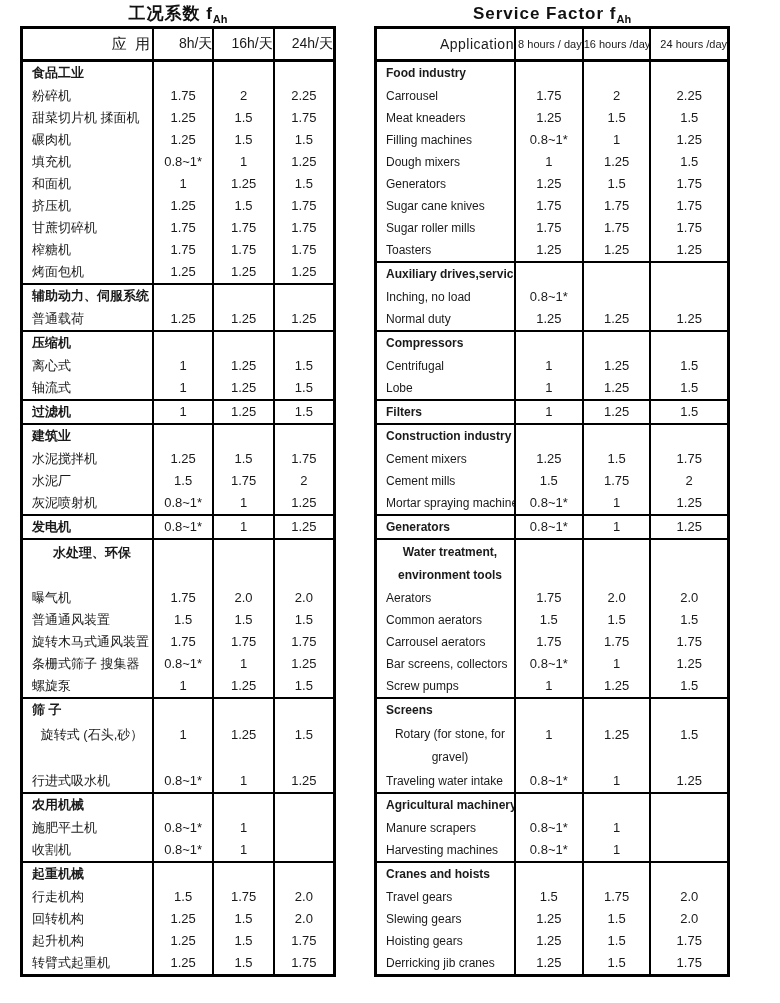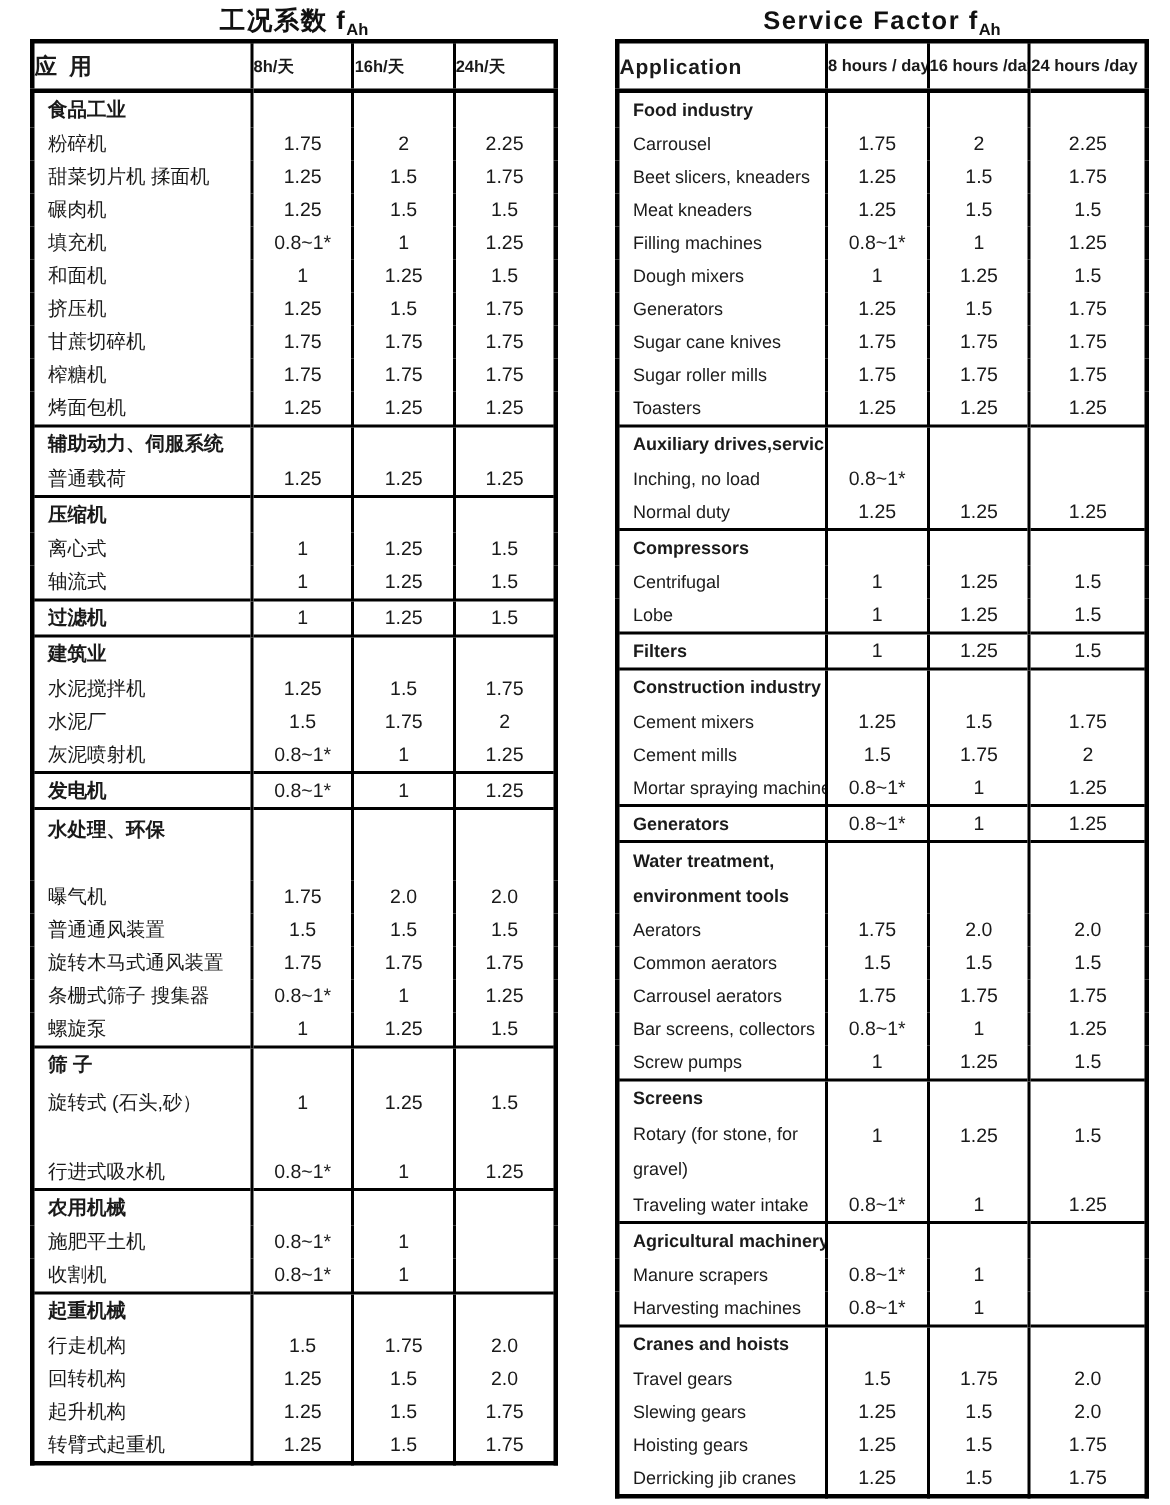--- a/index.html
+++ b/index.html
@@ -10,21 +10,21 @@
     color: #1a1a1a;
     font-family: "Liberation Sans", "DejaVu Sans", sans-serif;
     overflow: hidden;
   }
   .page {
     display: flex;
     padding: 2px 14px 0 20px;
     gap: 38px;
   }
   .panel { flex: 0 0 auto; }
-  .panel.left  { width: 352px; }
+  .panel.left  { width: 316px; }
   .panel.right { width: 356px; }
   .table-title {
     text-align: center;
     font-weight: bold;
     font-size: 17px;
     height: 24px;
     line-height: 24px;
     letter-spacing: 1px;
     color: #111;
   }
@@ -40,35 +40,35 @@
   }
   th, td {
     padding: 0;
     overflow: hidden;
     white-space: nowrap;
   }
   th + th, td + td { border-left: 2px solid #000; }
   thead th {
     border-bottom: 3px solid #000;
     height: 33px;
-    font-weight: bold;
-    text-align: left;
+    font-weight: normal;
+    text-align: right;
   }
-  .left thead th { font-size: 11px; }
+  .left thead th { font-size: 14px; }
   .left thead th.th-app { font-size: 15px; letter-spacing: 2px; }
   .right thead th { font-size: 11px; }
   .right thead th.th-app { font-size: 14px; letter-spacing: .5px; }
 
   tbody td { height: 22px; font-size: 13px; vertical-align: middle; line-height: 22px; }
   .right tbody .cell-label { font-size: 12px; }
   .cell-label { padding-left: 9px; text-align: left; }
   .cell-val { text-align: center; }
   tr.row-sec td { border-top: 2px solid #000; height: 24px; }
   tr.row-sec .cell-label { font-weight: bold; }
-  tr.row-tall td { height: 48px; vertical-align: top; line-height: 23px; padding-top: 1px; }
+  tr.row-tall td { height: 48px; vertical-align: top; line-height: 23px; padding-top: 1px; text-align: center; }
   tr.row-tall .cell-label div { line-height: 23px; }
 </style>
 </head>
 <body>
 
 <div class="page">
 
   <div class="panel left">
     <div class="table-title"><span>工况系数 f</span><sub>Ah</sub></div>
     <table class="left">
@@ -424,28 +424,20 @@
           <tr class="row-item">
             <td class="cell-label">
               <div>Carrousel</div>
             </td>
             <td class="cell-val">1.75</td>
             <td class="cell-val">2</td>
             <td class="cell-val">2.25</td>
           </tr>
           <tr class="row-item">
             <td class="cell-label">
-              <div>Beet slicers, kneaders</div>
-            </td>
-            <td class="cell-val">1.25</td>
-            <td class="cell-val">1.5</td>
-            <td class="cell-val">1.75</td>
-          </tr>
-          <tr class="row-item">
-            <td class="cell-label">
               <div>Meat kneaders</div>
             </td>
             <td class="cell-val">1.25</td>
             <td class="cell-val">1.5</td>
             <td class="cell-val">1.5</td>
           </tr>
           <tr class="row-item">
             <td class="cell-label">
               <div>Filling machines</div>
             </td>

